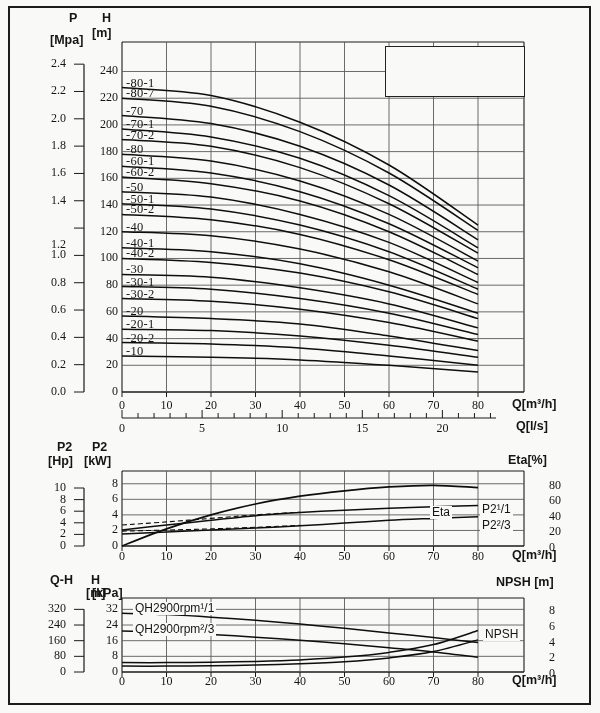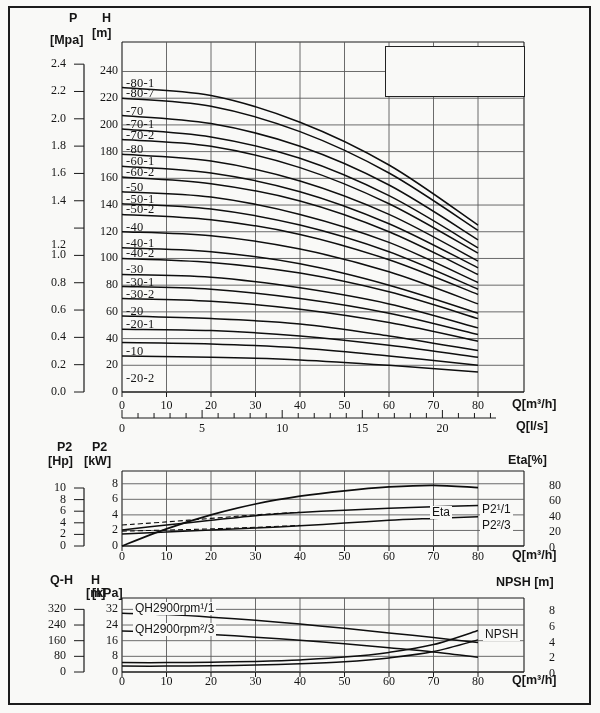--- a/index.html
+++ b/index.html
@@ -277,21 +277,21 @@
       <div class="lbl clab" style="left: 126px; top: 192.706px;">-50-1</div>
       <div class="lbl clab" style="left: 126px; top: 203.389px;">-50-2</div>
       <div class="lbl clab" style="left: 126px; top: 220.75px;">-40</div>
       <div class="lbl clab" style="left: 126px; top: 236.775px;">-40-1</div>
       <div class="lbl clab" style="left: 126px; top: 247.458px;">-40-2</div>
       <div class="lbl clab" style="left: 126px; top: 263.483px;">-30</div>
       <div class="lbl clab" style="left: 126px; top: 275.502px;">-30-1</div>
       <div class="lbl clab" style="left: 126px; top: 287.521px;">-30-2</div>
       <div class="lbl clab" style="left: 126px; top: 304.881px;">-20</div>
       <div class="lbl clab" style="left: 126px; top: 318.235px;">-20-1</div>
-      <div class="lbl clab" style="left: 126px; top: 331.589px; margin-top: 40px;">-20-2</div>
+      <div class="lbl clab" style="left: 126px; top: 331.589px;">-20-2</div>
       <div class="lbl clab" style="left: 126px; top: 344.944px;">-10</div>
       <div class="lbl numc" style="left: 107px; top: 422px;">0</div>
       <div class="lbl numc" style="left: 187.1px; top: 422px;">5</div>
       <div class="lbl numc" style="left: 267.2px; top: 422px;">10</div>
       <div class="lbl numc" style="left: 347.3px; top: 422px;">15</div>
       <div class="lbl numc" style="left: 427.4px; top: 422px;">20</div>
       <div class="lbl numr" style="left: 36px; top: 481px;">10</div>
       <div class="lbl numr" style="left: 36px; top: 492.6px;">8</div>
       <div class="lbl numr" style="left: 36px; top: 504.2px;">6</div>
       <div class="lbl numr" style="left: 36px; top: 515.8px;">4</div>

